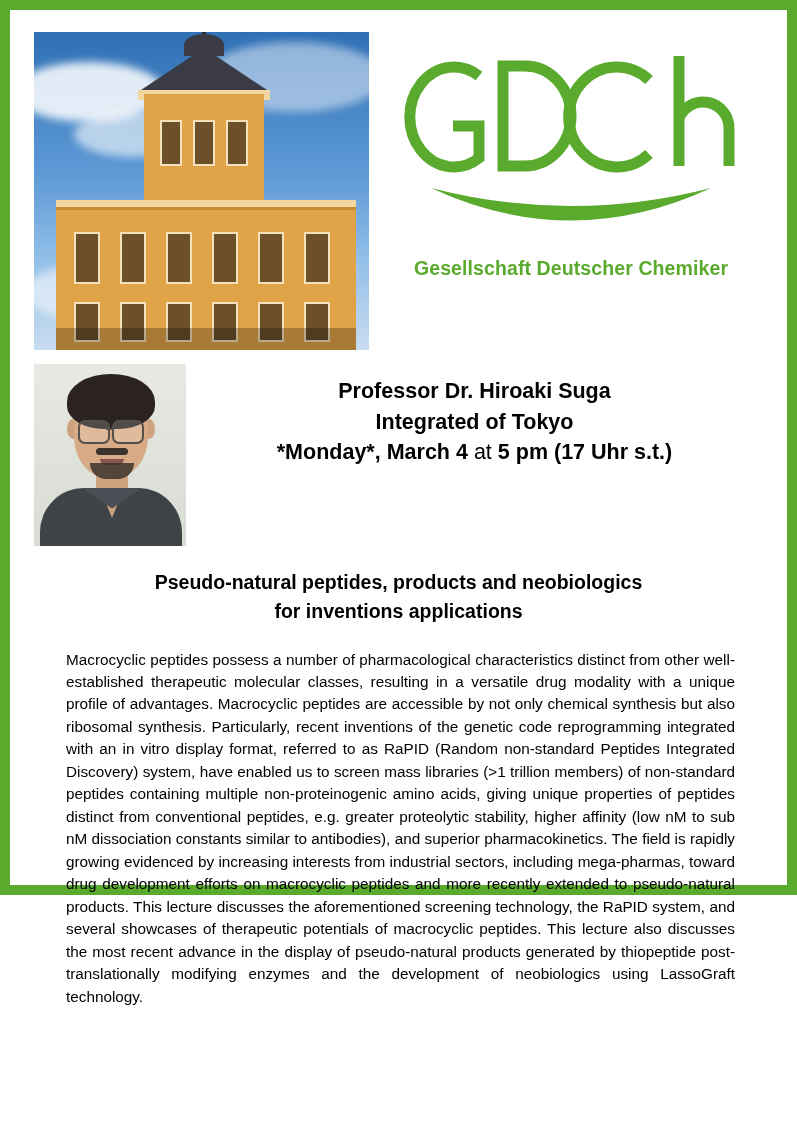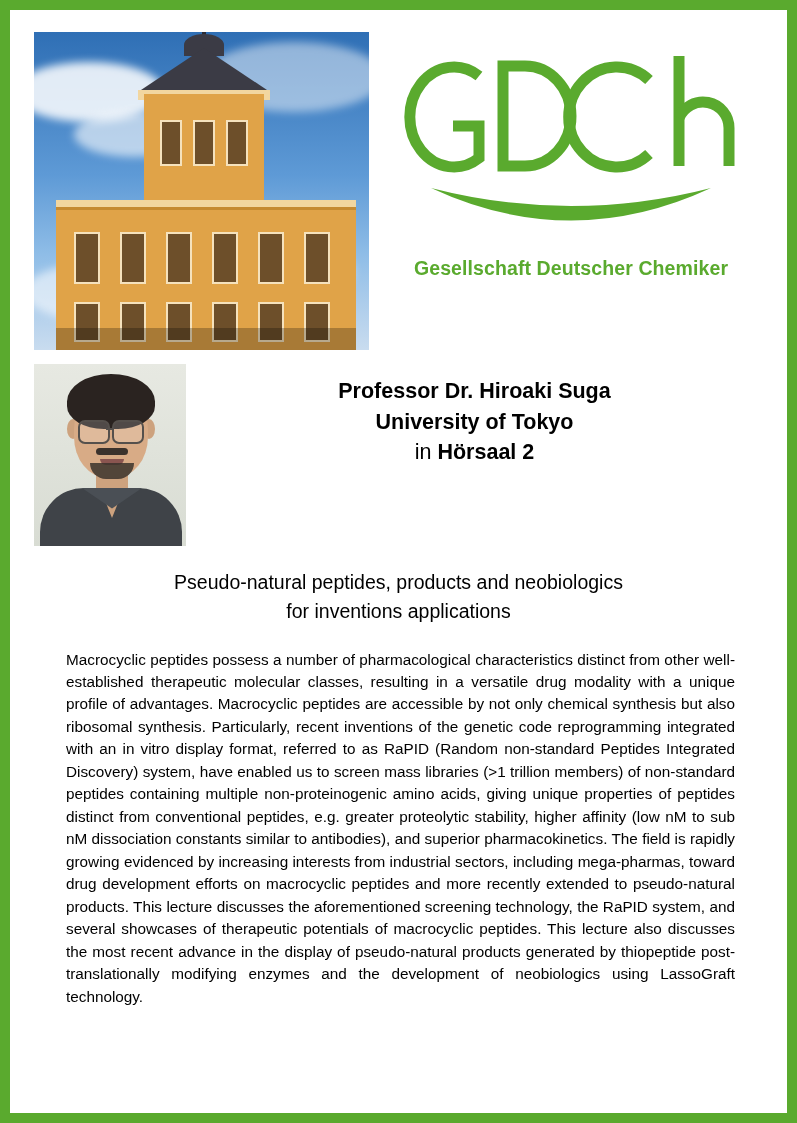--- a/index.html
+++ b/index.html
@@ -10,21 +10,21 @@
     width: 797px;
     height: 1123px;
     background: #ffffff;
     font-family: "Liberation Sans", sans-serif;
     color: #000000;
     overflow: hidden;
   }
   .poster {
     position: relative;
     width: 797px;
-    height: 1123px;
+    height: 895px;
     box-sizing: border-box;
     border: 10px solid #5aaa2e;
     background: #ffffff;
     padding: 0;
   }
   .inner {
     position: absolute;
     left: 0; top: 0; right: 0; bottom: 0;
     background: #ffffff;
   }
@@ -233,21 +233,21 @@
     font-weight: bold;
     white-space: nowrap;
   }
   .speaker-text .l3 .reg { font-weight: normal; }
   .speaker-text .l4 { font-weight: normal; }
   .speaker-text .l4 b { font-weight: bold; }
 
   
   .talk-title {
     text-align: center;
-    font-weight: normal;
+    font-weight: bold;
     font-size: 19.5px;
     line-height: 1.5;
     margin: 22px 40px 12px 40px;
   }
 
   
   .abstract {
     margin: 22px 36px 0 40px;
     font-size: 15.3px;
     line-height: 1.47;
@@ -335,22 +335,22 @@
         <div class="p-glass-l"></div>
         <div class="p-glass-r"></div>
         <div class="p-bridge"></div>
         <div class="p-must"></div>
         <div class="p-mouth"></div>
         <div class="p-beard"></div>
       </div>
 
       <div class="speaker-text">
         <div class="l l1">Professor Dr. Hiroaki Suga</div>
-        <div class="l l2">University of Tokyo</div>
-        <div class="l4"><span>in </span><b>Hörsaal 2</b></div>
+        <div class="l l2">Integrated of Tokyo</div>
+        <div class="l l3"><span>*Monday*, March 4</span><span class="reg"> at </span><span>5 pm (17 Uhr s.t.)</span></div>
       </div>
     </div>
 
     <div class="talk-title">
       <div>Pseudo-natural peptides, products and neobiologics</div>
       <div>for inventions applications</div>
     </div>
 
     <div class="abstract">
       <p>Macrocyclic peptides possess a number of pharmacological characteristics distinct from other well-established therapeutic molecular classes, resulting in a versatile drug modality with a unique profile of advantages. Macrocyclic peptides are accessible by not only chemical synthesis but also ribosomal synthesis. Particularly, recent inventions of the genetic code reprogramming integrated with an in vitro display format, referred to as RaPID (Random non-standard Peptides Integrated Discovery) system, have enabled us to screen mass libraries (&gt;1 trillion members) of non-standard peptides containing multiple non-proteinogenic amino acids, giving unique properties of peptides distinct from conventional peptides, e.g. greater proteolytic stability, higher affinity (low nM to sub nM dissociation constants similar to antibodies), and superior pharmacokinetics. The field is rapidly growing evidenced by increasing interests from industrial sectors, including mega-pharmas, toward drug development efforts on macrocyclic peptides and more recently extended to pseudo-natural products. This lecture discusses the aforementioned screening technology, the RaPID system, and several showcases of therapeutic potentials of macrocyclic peptides. This lecture also discusses the most recent advance in the display of pseudo-natural products generated by thiopeptide post-translationally modifying enzymes and the development of neobiologics using LassoGraft technology.</p>

